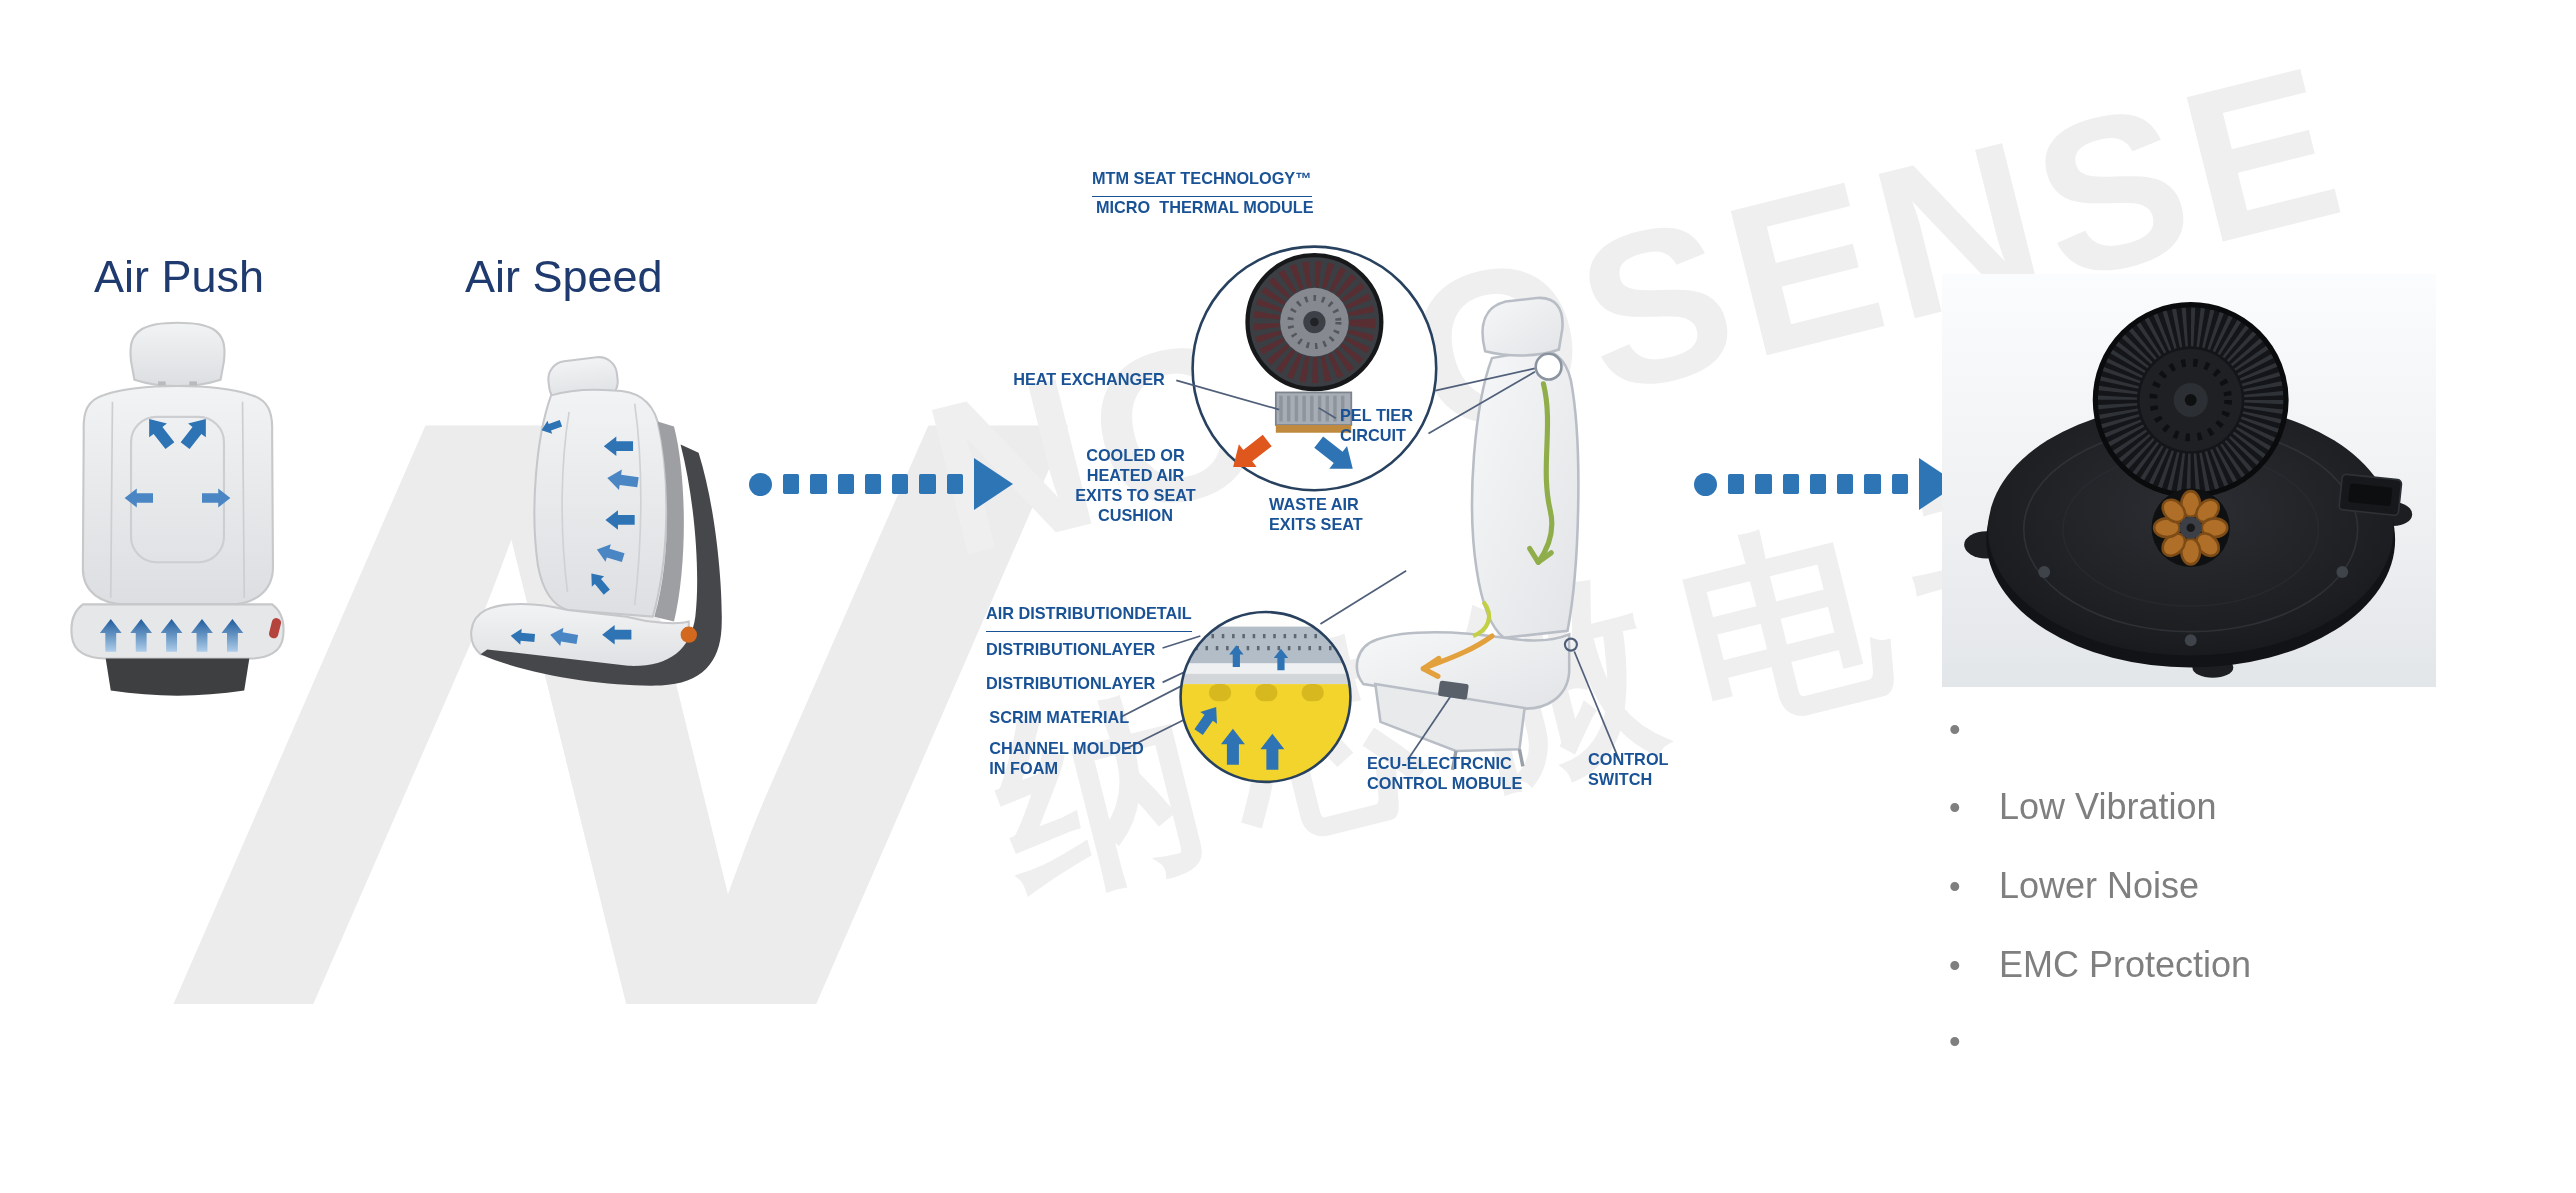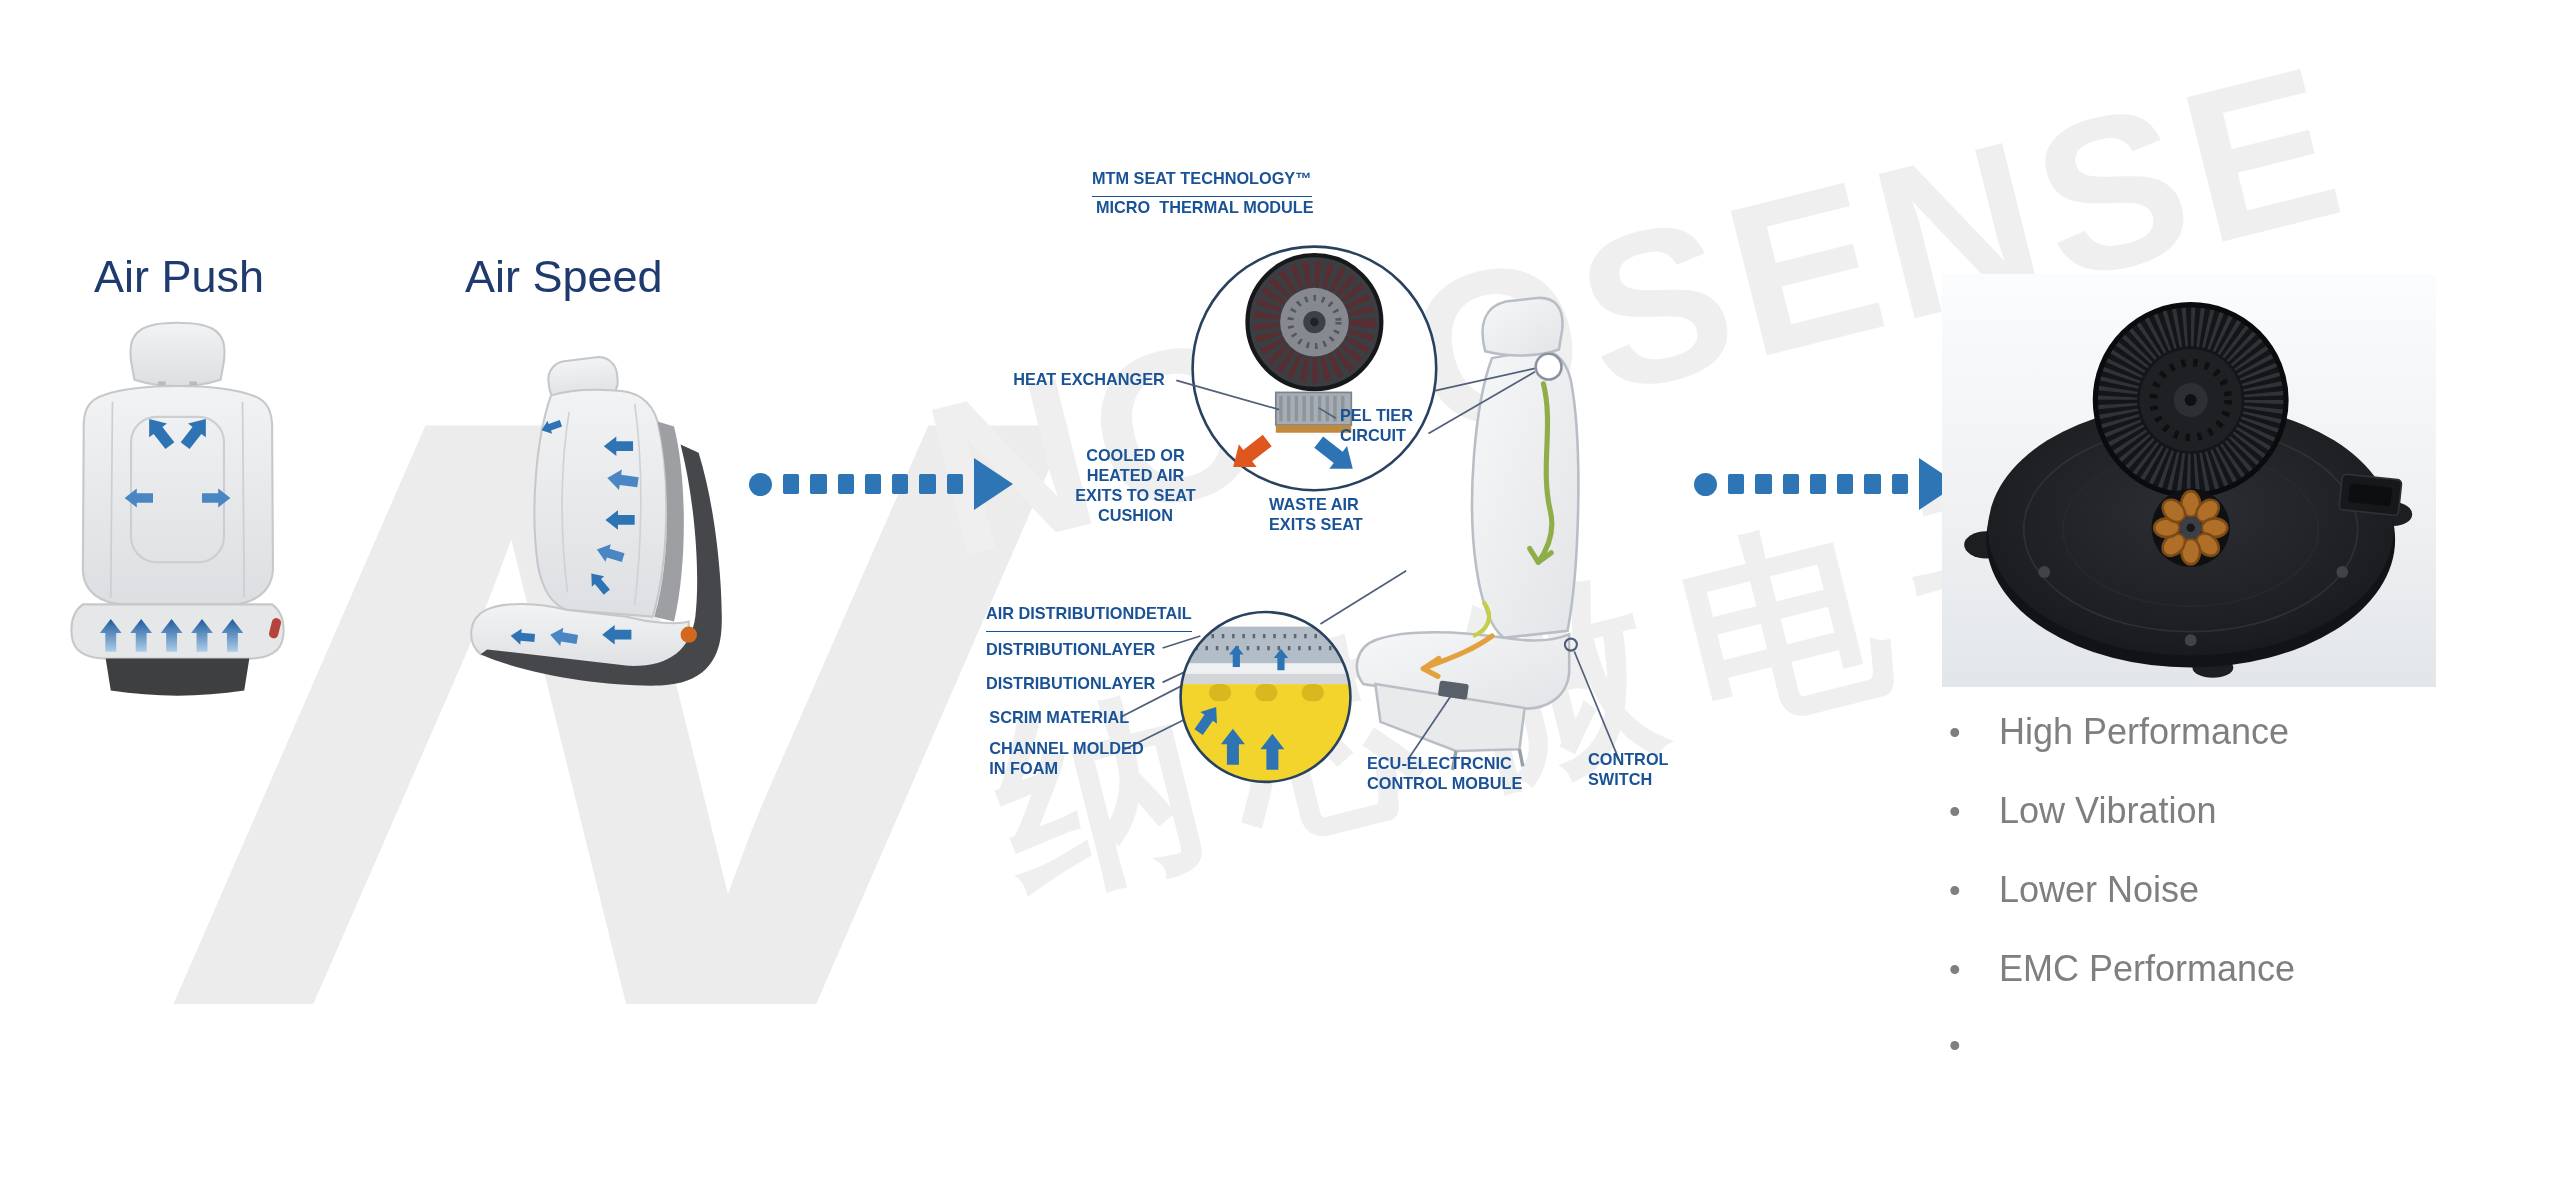--- a/index.html
+++ b/index.html
@@ -336,33 +336,32 @@
         <ellipse rx="11" ry="15" transform="rotate(315) translate(0,-28)"></ellipse>
       </g>
       <circle r="13" fill="#3c4046"></circle>
       <circle r="5" fill="#17181a"></circle>
     </g>
   </svg>
 
   <div class="features">
     <div class="feature-row">
       <span class="feature-bullet">•</span>
-      <span>High Performance</span>
     </div>
     <div class="feature-row">
       <span class="feature-bullet">•</span>
       <span>Low Vibration</span>
     </div>
     <div class="feature-row">
       <span class="feature-bullet">•</span>
       <span>Lower Noise</span>
     </div>
     <div class="feature-row">
       <span class="feature-bullet">•</span>
-      <span>EMC Performance</span>
+      <span>EMC Protection</span>
     </div>
     <div class="feature-row">
       <span class="feature-bullet">•</span>
     </div>
   </div>
 
 </div>
 
 
 </body></html>

